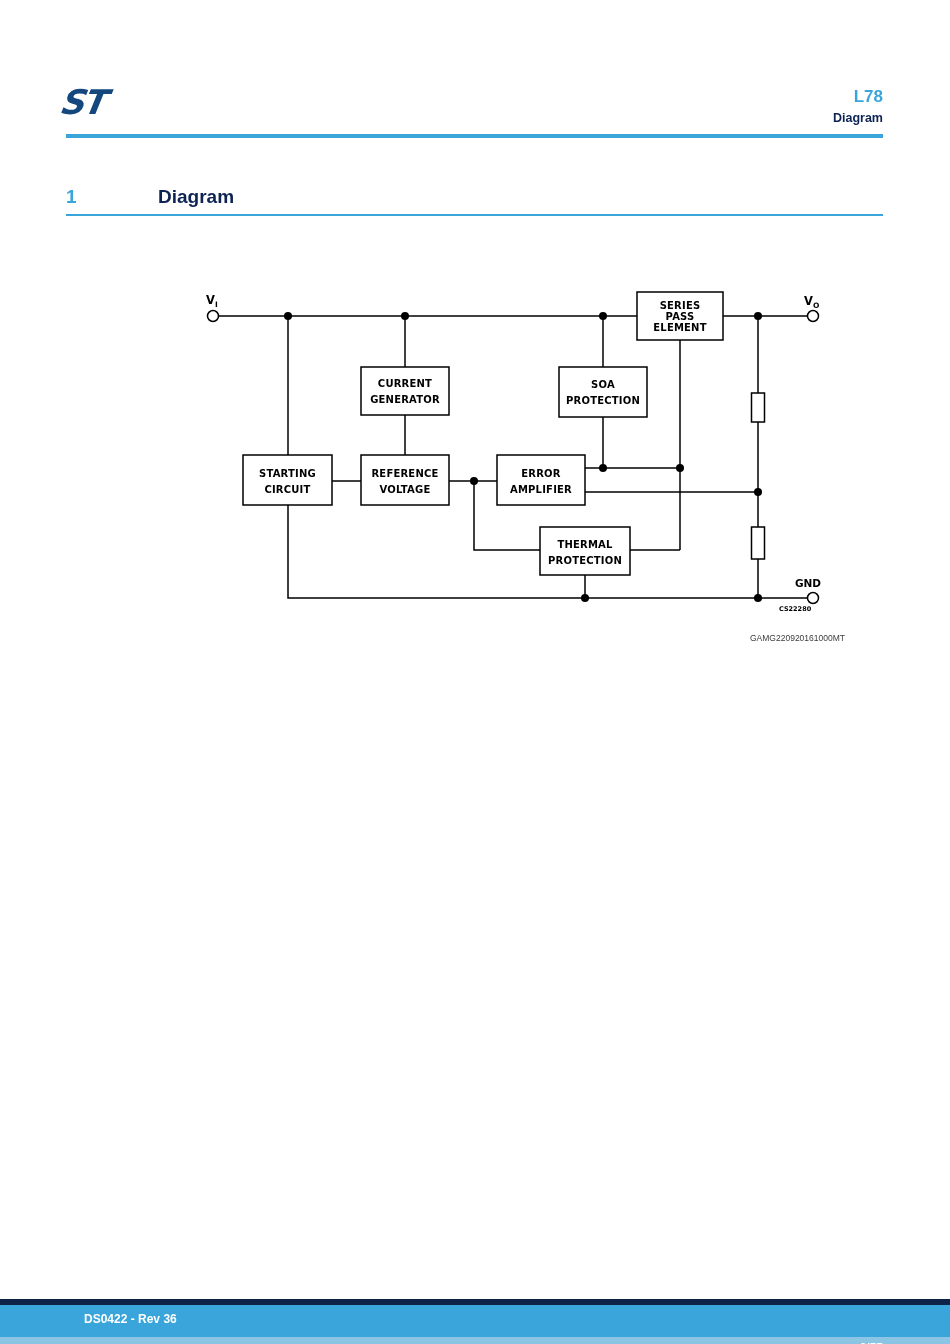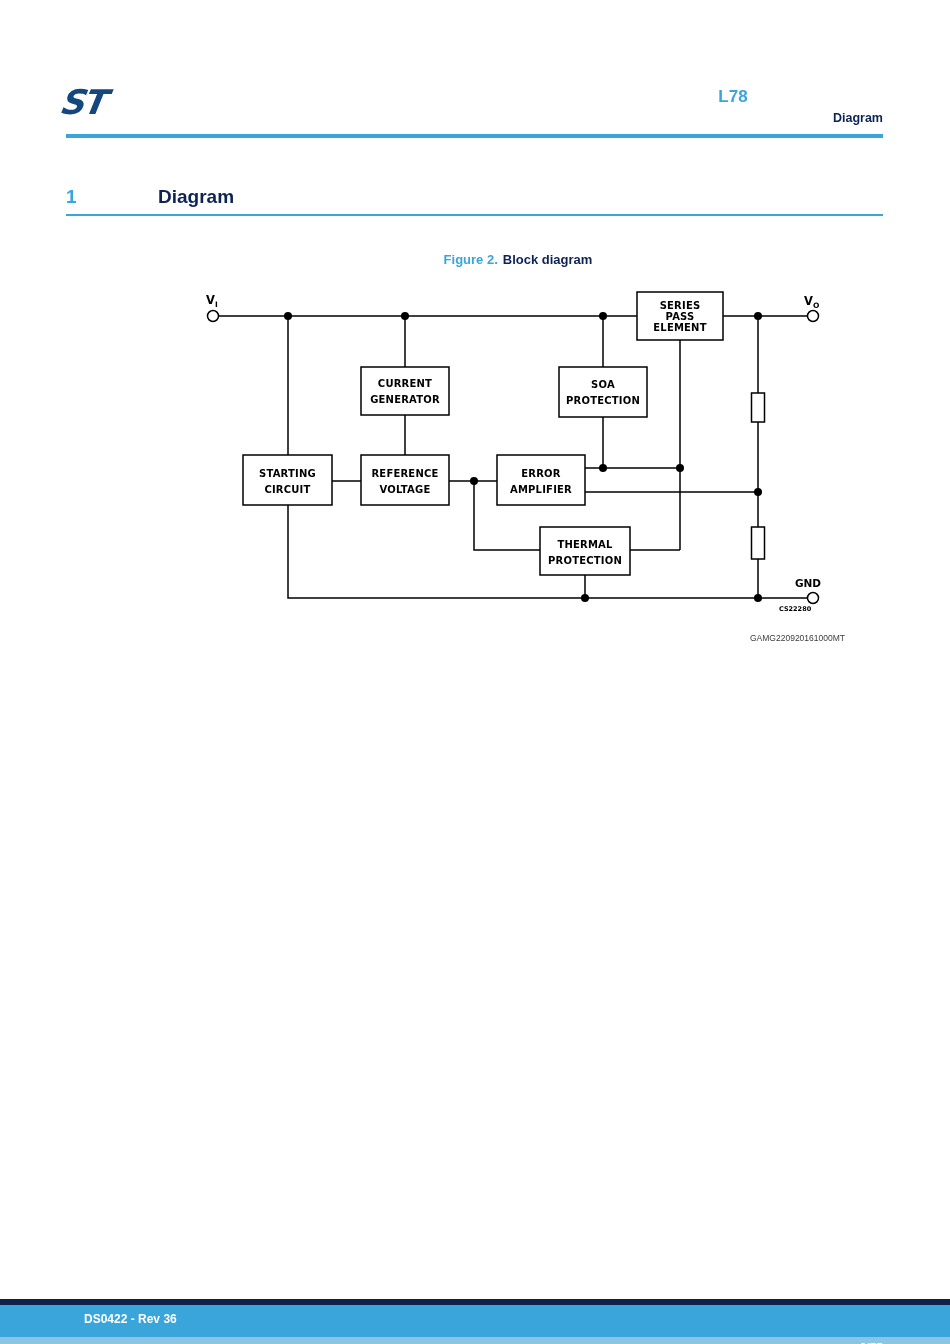--- a/index.html
+++ b/index.html
@@ -10,21 +10,21 @@
     margin:0 auto; overflow:hidden;
   }
   
   .logo { position:absolute; left:63px; top:82px; width:62px; height:42px; }
   .logo-text {
     display:inline-block; font-family:"DejaVu Sans", sans-serif;
     font-weight:bold; font-style:italic; font-size:34px; color:#14477e;
     transform:skewX(-12deg); letter-spacing:-2px;
   }
   .hdr-product {
-    position:absolute; right:67px; top:87px; width:300px; text-align:center;
+    position:absolute; right:67px; top:87px; width:300px; text-align:right;
     color:#39a5da; font-weight:bold; font-size:17px;
   }
   .hdr-section {
     position:absolute; right:67px; top:111px; width:300px; text-align:right;
     color:#0c2353; font-weight:bold; font-size:12.5px;
   }
   .hdr-rule {
     position:absolute; left:66px; top:134px; width:817px; height:4px;
     background:#39a5da;
   }
@@ -92,23 +92,20 @@
     <span class="logo-text">ST</span>
   </div>
   <div class="hdr-product">L78</div>
   <div class="hdr-section">Diagram</div>
   <div class="hdr-rule"></div>
 
   <span class="sec-num">1</span>
   <span class="sec-title">Diagram</span>
   <div class="sec-rule"></div>
 
-  <div class="fig-caption">
-    <span class="fig-label">Figure 2.</span><span class="fig-title">Block diagram</span>
-  </div>
 
   <svg class="diagram" width="950" height="380" viewBox="0 280 950 380">
 
     <g>
       <line class="wire" x1="218.5" y1="316" x2="637" y2="316"></line>
       <line class="wire" x1="723" y1="316" x2="807.5" y2="316"></line>
       <line class="wire" x1="288" y1="316" x2="288" y2="455"></line>
       <line class="wire" x1="405" y1="316" x2="405" y2="367"></line>
       <line class="wire" x1="405" y1="415" x2="405" y2="455"></line>
       <line class="wire" x1="603" y1="316" x2="603" y2="367"></line>

